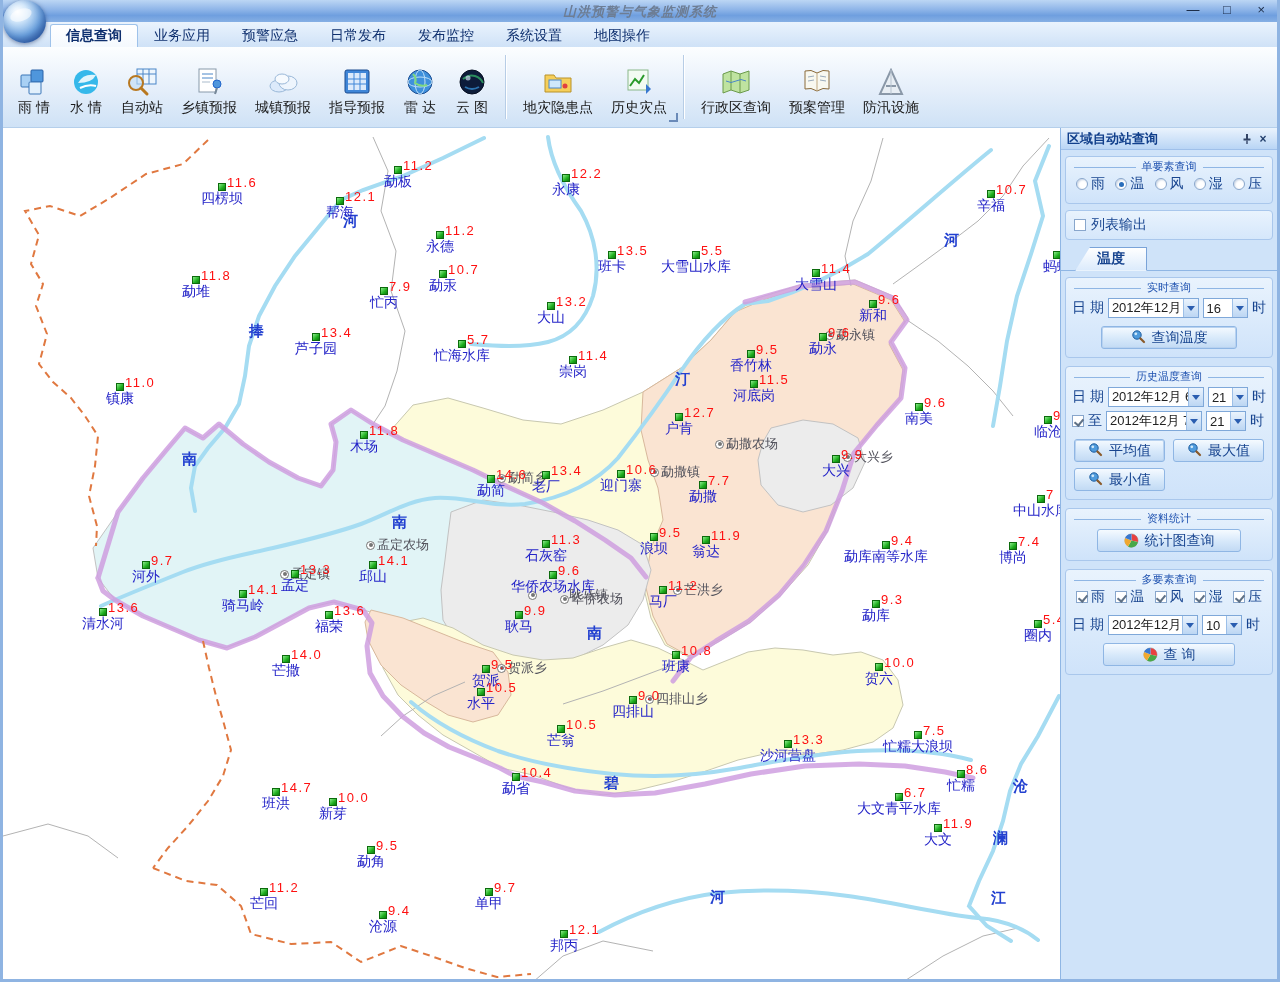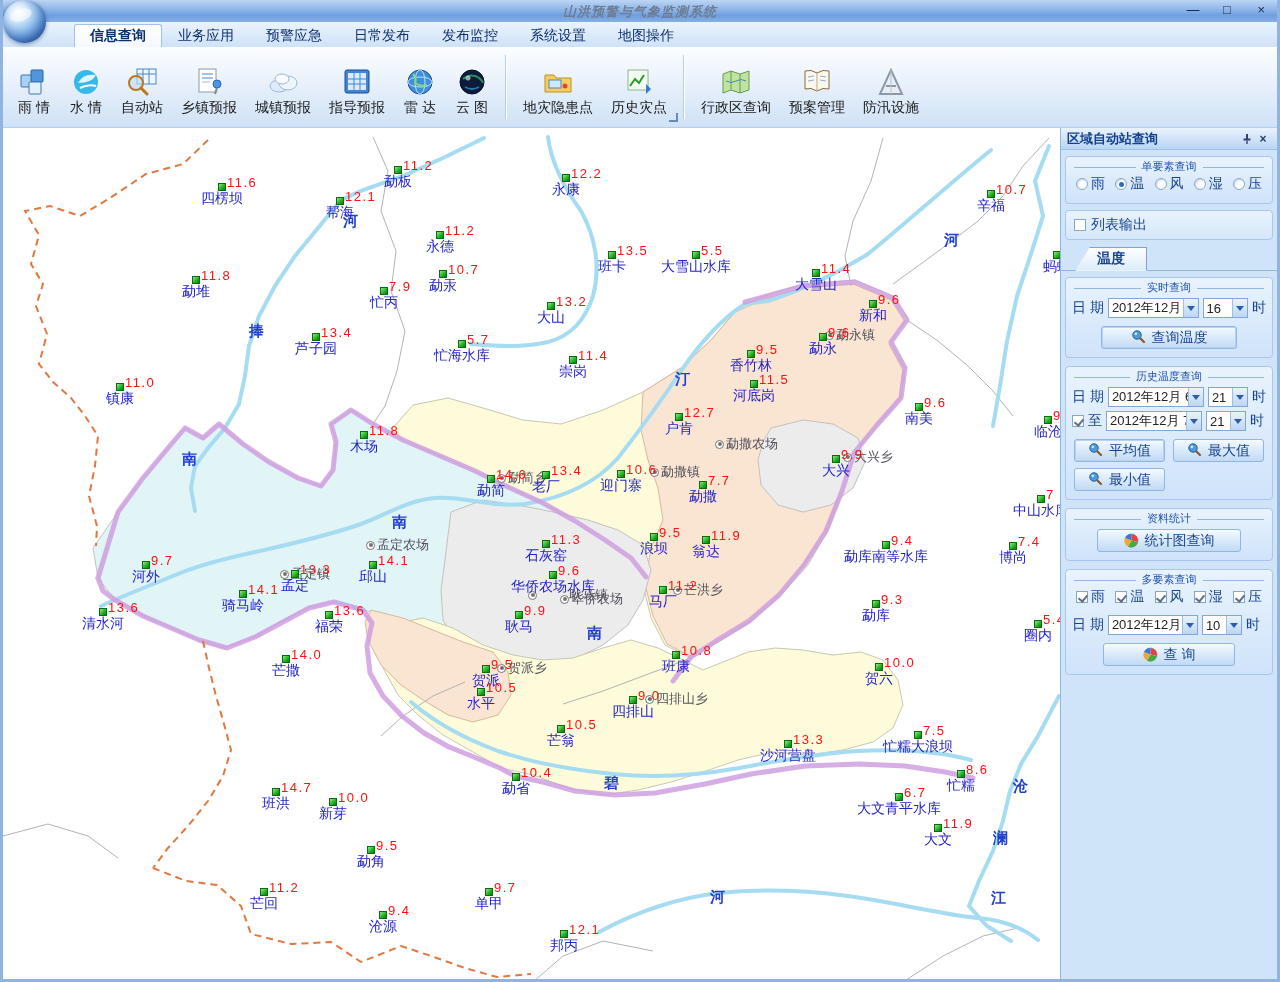--- a/index.html
+++ b/index.html
@@ -15,21 +15,21 @@
     color:#6d7d94; font-weight:bold; letter-spacing:1px; }
   .win-controls { position:absolute; right:10px; top:2px; display:flex; gap:16px; z-index:56; }
   .wbtn { width:18px; height:16px; text-align:center; color:#1d2e4a; font-size:13px; line-height:16px; cursor:pointer; }
   .logo { position:absolute; left:3px; top:0; width:43px; height:43px; border-radius:50%; z-index:57;
     background:radial-gradient(circle at 34% 28%, #ffffff, #d5e9fb 22%, #6da4e0 58%, #1e4f9e 95%);
     box-shadow:0 1px 4px rgba(20,40,90,.5), inset -3px -4px 8px rgba(20,50,120,.4); }
   .logo::after { content:""; position:absolute; left:7px; top:9px; width:22px; height:12px; border-radius:50%;
     background:rgba(255,255,255,.55); transform:rotate(-18deg); }
 
   
-  .tabbar { position:absolute; top:22px; left:0; right:0; height:25px; padding-left:74px;
+  .tabbar { position:absolute; top:22px; left:0; right:0; height:25px; padding-left:50px;
     background:linear-gradient(#eaf3fd, #cfe2f7); display:flex; align-items:flex-end; z-index:54; }
   .tab { height:23px; padding:0 15px; display:flex; align-items:center; font-size:14px; color:#0e2f6e;
     border:1px solid transparent; border-bottom:none; border-radius:3px 3px 0 0; cursor:pointer; white-space:nowrap; }
   .tab.active { background:linear-gradient(#ffffff, #f4f9fe); border-color:#9ec2ea; font-weight:bold; }
 
   
   .toolbar { position:absolute; top:47px; left:0; right:0; height:81px;
     background:linear-gradient(#fcfeff, #e4eefa 55%, #cfe2f6); border-bottom:1px solid #b5cfeb; z-index:53;
     display:flex; align-items:stretch; padding:2px 4px; }
   .tb-group { display:flex; align-items:stretch; padding:2px 4px; position:relative; }

